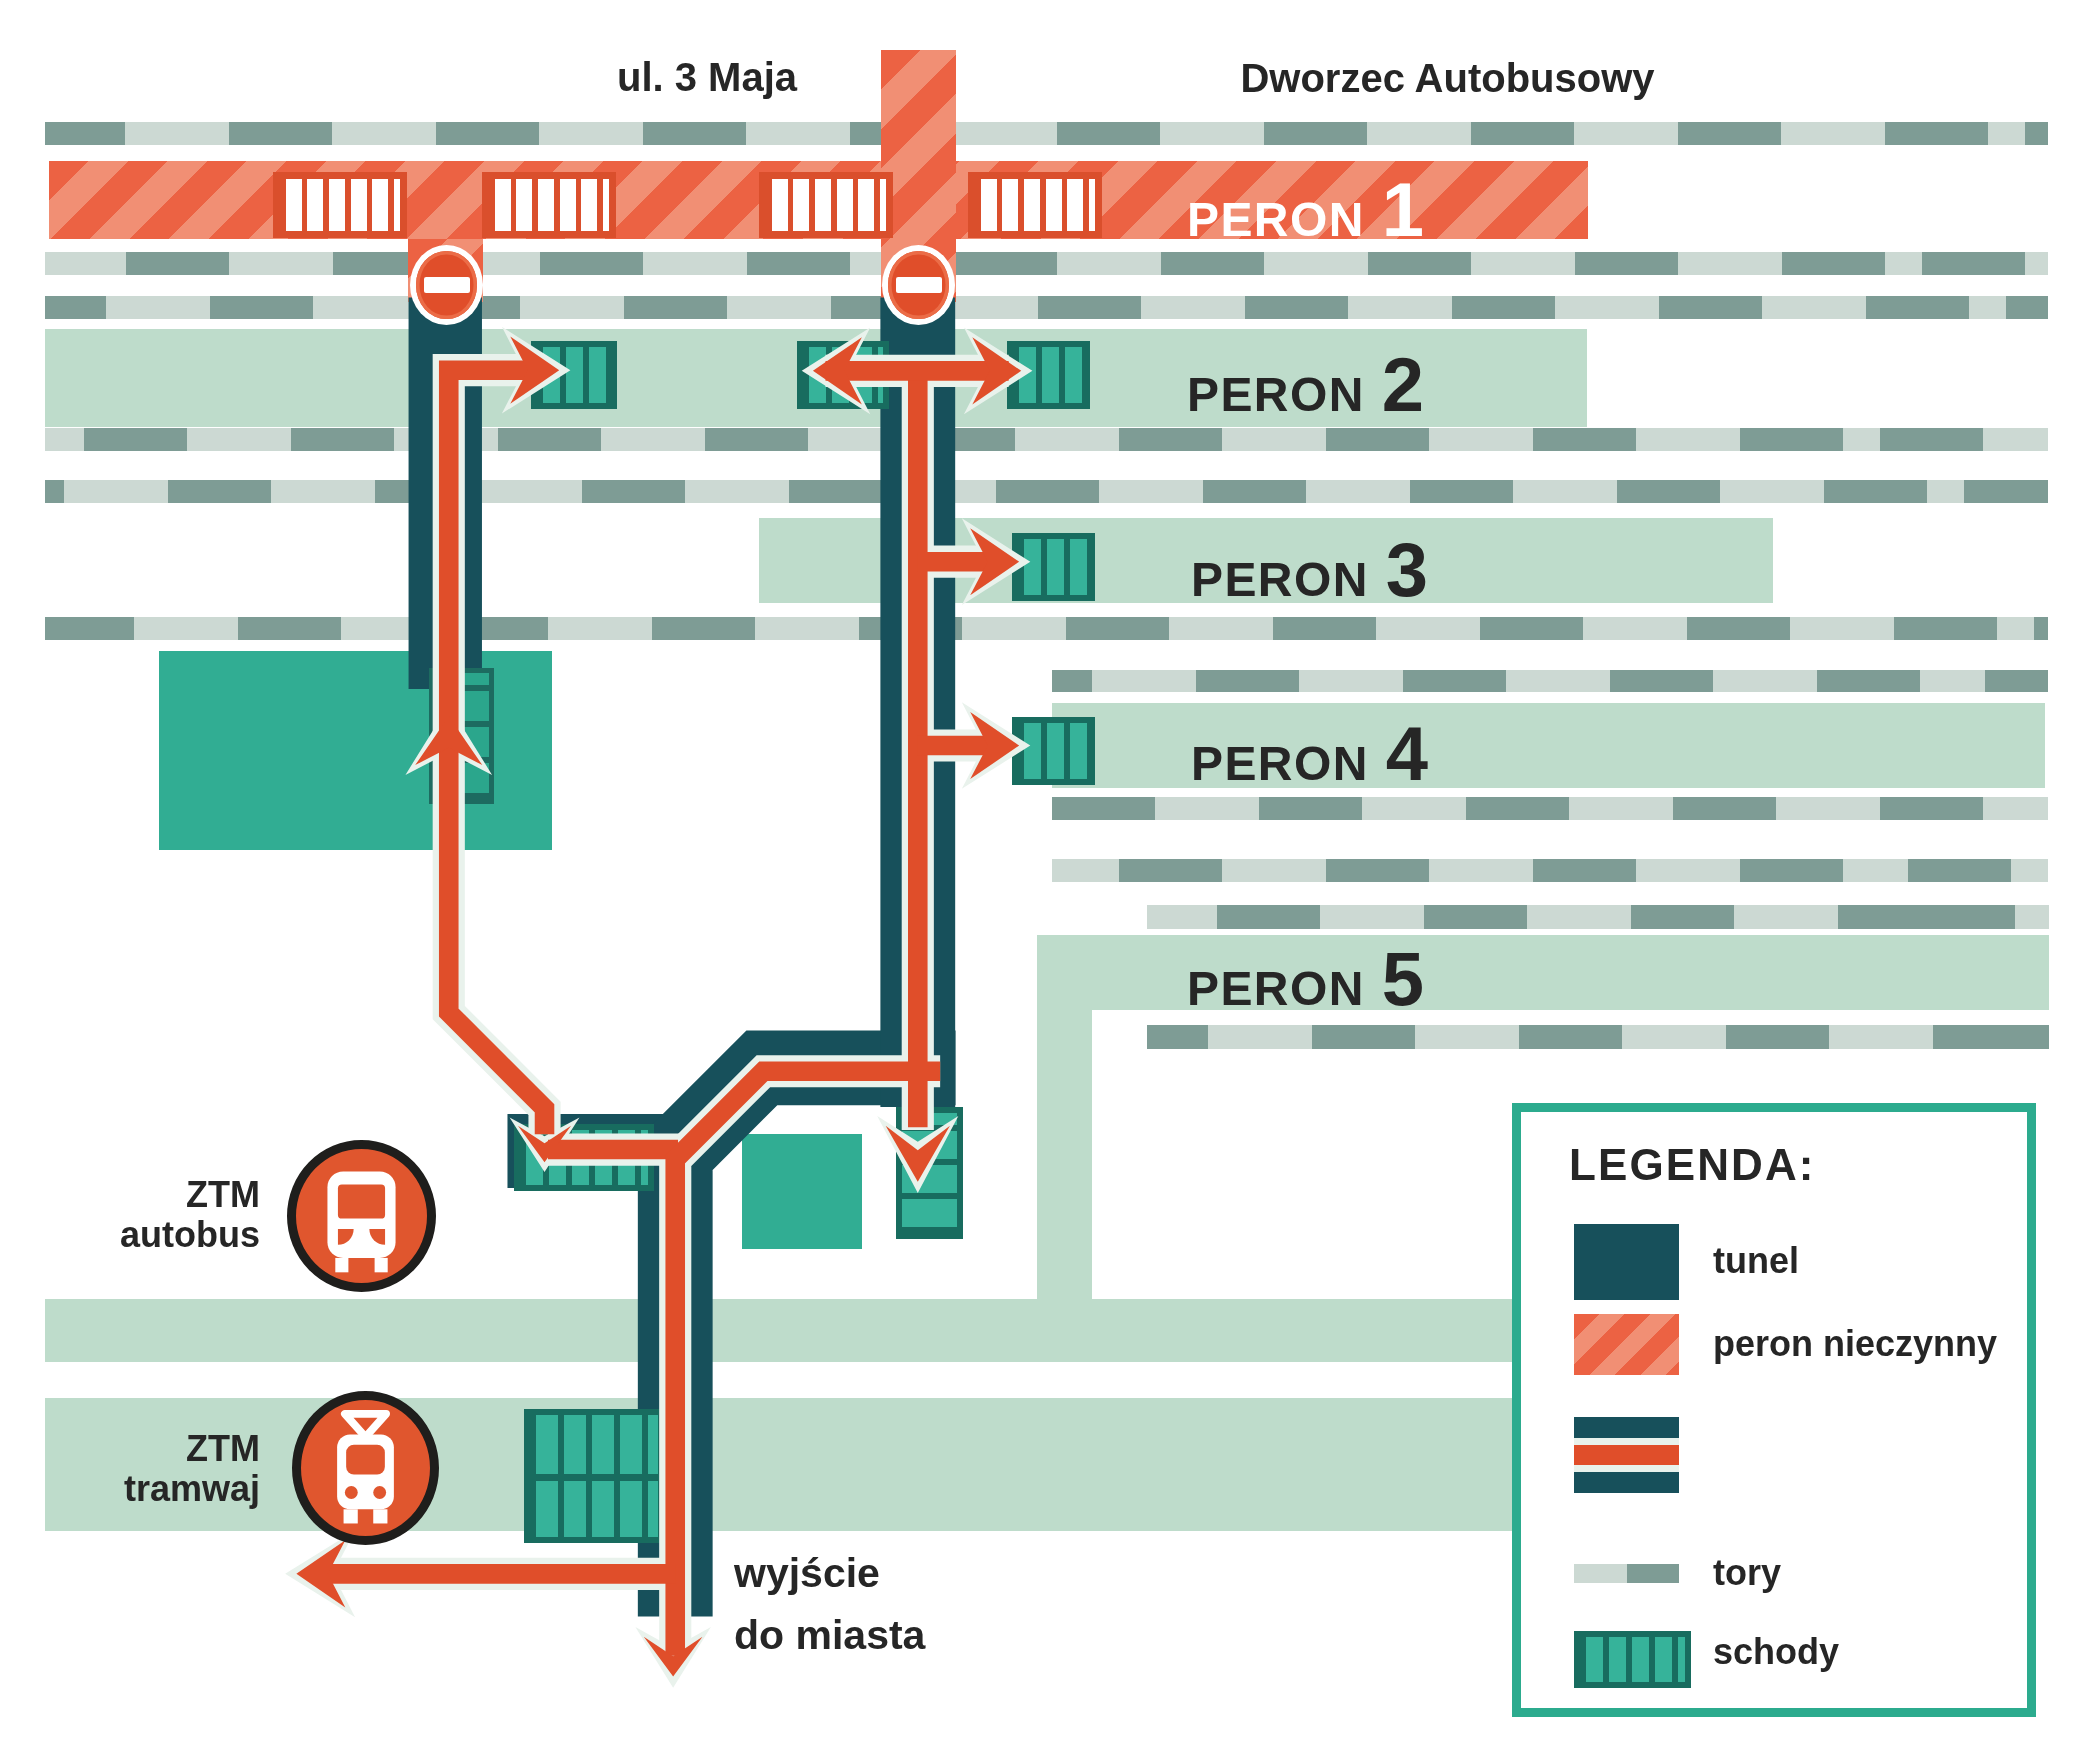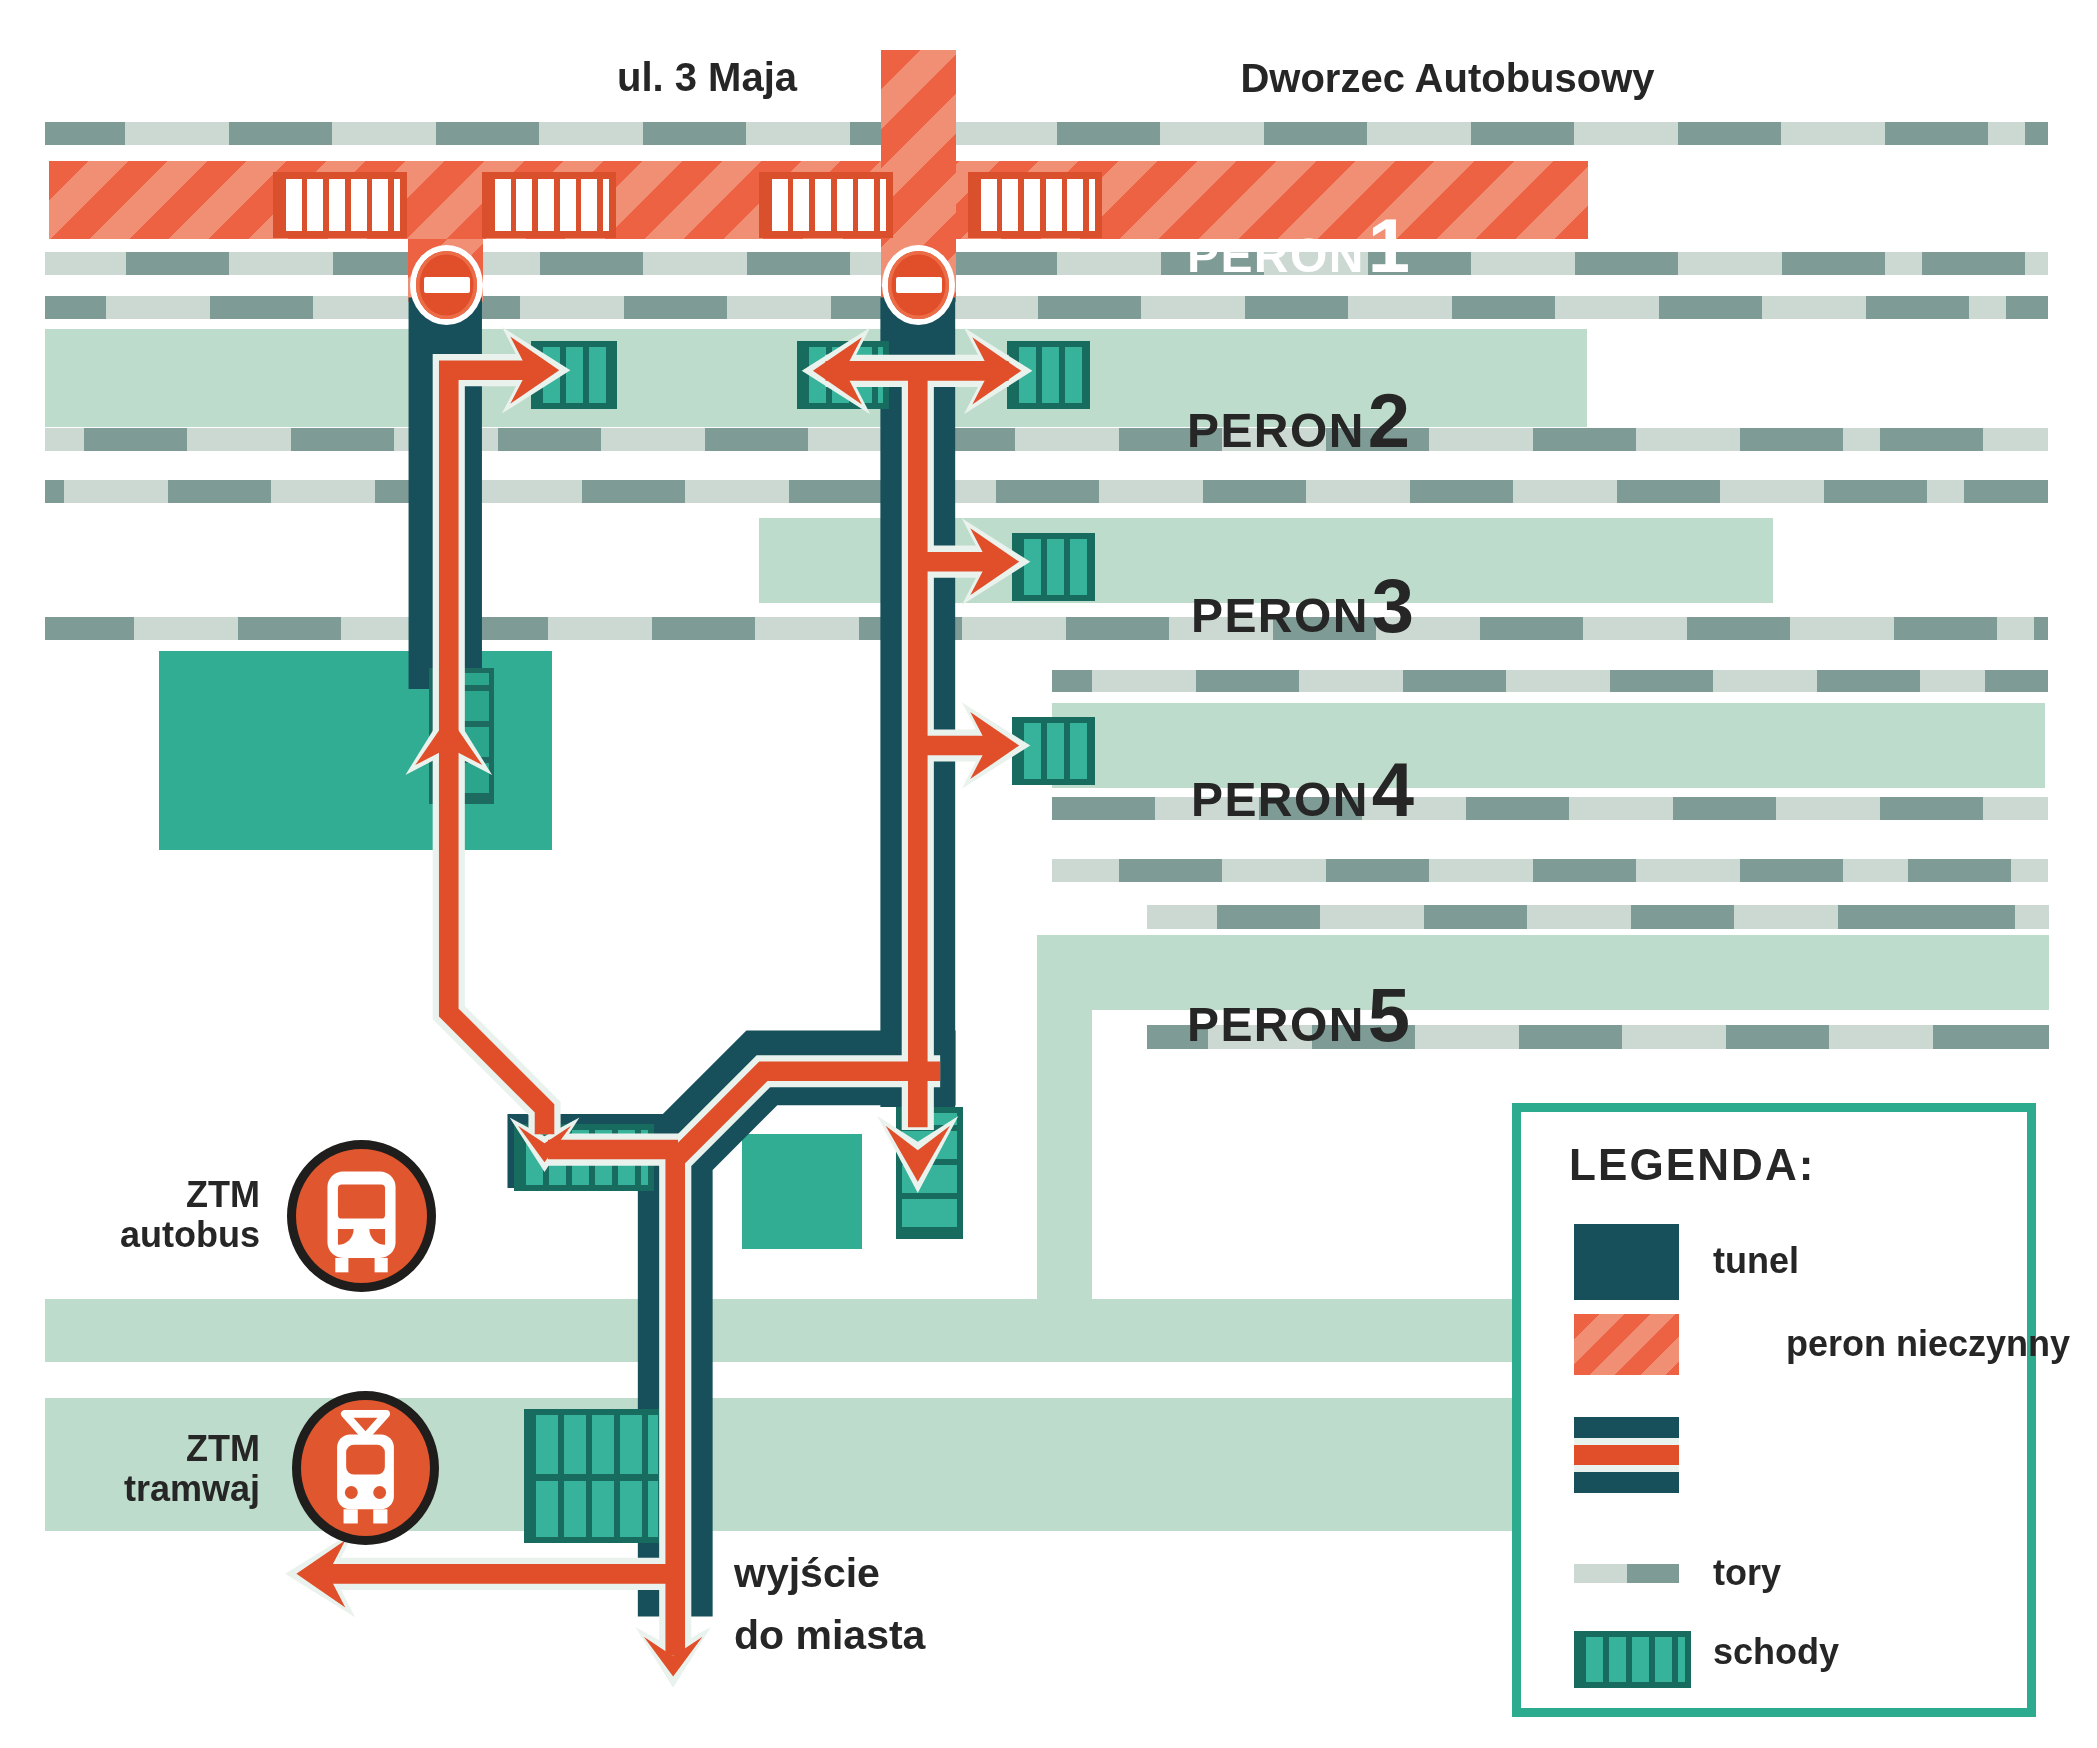--- a/index.html
+++ b/index.html
@@ -29,21 +29,21 @@
   .stairs-white{border:7px solid var(--red-deep);background:repeating-linear-gradient(90deg,var(--red-deep) 0 5.6px,#ffffff 5.6px 21.7px);}
   .stairs-teal{border:6.3px solid var(--stair-frame);background:repeating-linear-gradient(90deg,var(--stair-frame) 0 5.6px,var(--stair-fill) 5.6px 23px);}
   .stairs-tram{border:6.3px solid var(--stair-frame);background:repeating-linear-gradient(90deg,var(--stair-frame) 0 6.3px,var(--stair-fill) 6.3px 28px);}
   .ladder{border:6.3px solid var(--stair-frame);background:repeating-linear-gradient(0deg,var(--stair-frame) 0 6.3px,var(--stair-fill) 6.3px 34px);}
   .ladder-box{border:5.6px solid #1d6b60;background:repeating-linear-gradient(0deg,#1d6b60 0 5.6px,#2ba68c 5.6px 36px);}
   .noentry{border-radius:50%;background:#ffffff;}
   .noentry .inner{position:absolute;left:6.3px;top:6.3px;right:6.3px;bottom:6.3px;border-radius:50%;
                   background:var(--red);box-shadow:inset 0 0 0 3.5px #eb6c47;}
   .noentry .bar{position:absolute;left:50%;top:50%;width:46px;height:15.4px;margin:-7.7px 0 0 -23px;background:#fff;border-radius:2.1px;}
   .label-top{font-size:40px;white-space:nowrap;text-align:center;}
-  .peron-label{display:flex;align-items:baseline;gap:3px;white-space:nowrap;margin-top:36px;}
+  .peron-label{display:flex;align-items:baseline;gap:17px;white-space:nowrap;}
   .peron-label .w{font-size:48px;letter-spacing:1.4px;}
   .peron-label .n{font-size:76px;}
   .white-text{color:#ffffff;}
   .station-text{font-size:38px;line-height:47px;color:#fff;white-space:pre;}
   .ztm{width:169px;text-align:right;font-size:36px;line-height:40px;}
   .street-bot{width:489px;text-align:center;font-size:39px;line-height:49px;white-space:nowrap;}
   .exit-text{font-size:41px;line-height:62px;white-space:nowrap;}
   .circle{border-radius:50%;border:9px solid #1f1e1c;background:#e0562e;}
   .legend{border:9px solid var(--legend-border);background:#fff;}
   .legend-title{font-size:44px;letter-spacing:2.1px;}
@@ -233,21 +233,21 @@
     <div>do miasta</div>
   </div>
 
   <div class="abs legend" style="left:1512px;top:1103px;width:506px;height:596px;"></div>
   <div class="abs legend-title" style="left:1569px;top:1140px;">LEGENDA:</div>
 
   <div class="abs sw" style="top:1224px;height:76px;background:var(--dark);"></div>
   <div class="abs legend-label" style="left:1713px;top:1242px;">tunel</div>
 
   <div class="abs sw hatch" style="top:1314px;height:61px;background:repeating-linear-gradient(135deg,var(--orange) 0 18px,var(--orange-light) 18px 36px);"></div>
-  <div class="abs legend-label" style="left:1786px;top:1325px;">peron nieczynny</div>
+  <div class="abs legend-label" style="left:1713px;top:1325px;">peron nieczynny</div>
 
   <div class="abs sw sw-droga" style="top:1417px;height:76px;">
     <div class="s1"></div>
       <div class="s2"></div>
       <div class="s3"></div>
       <div class="s2"></div>
       <div class="s1"></div>
   </div>
 
   <div class="abs sw sw-tory" style="top:1564px;height:19px;">

